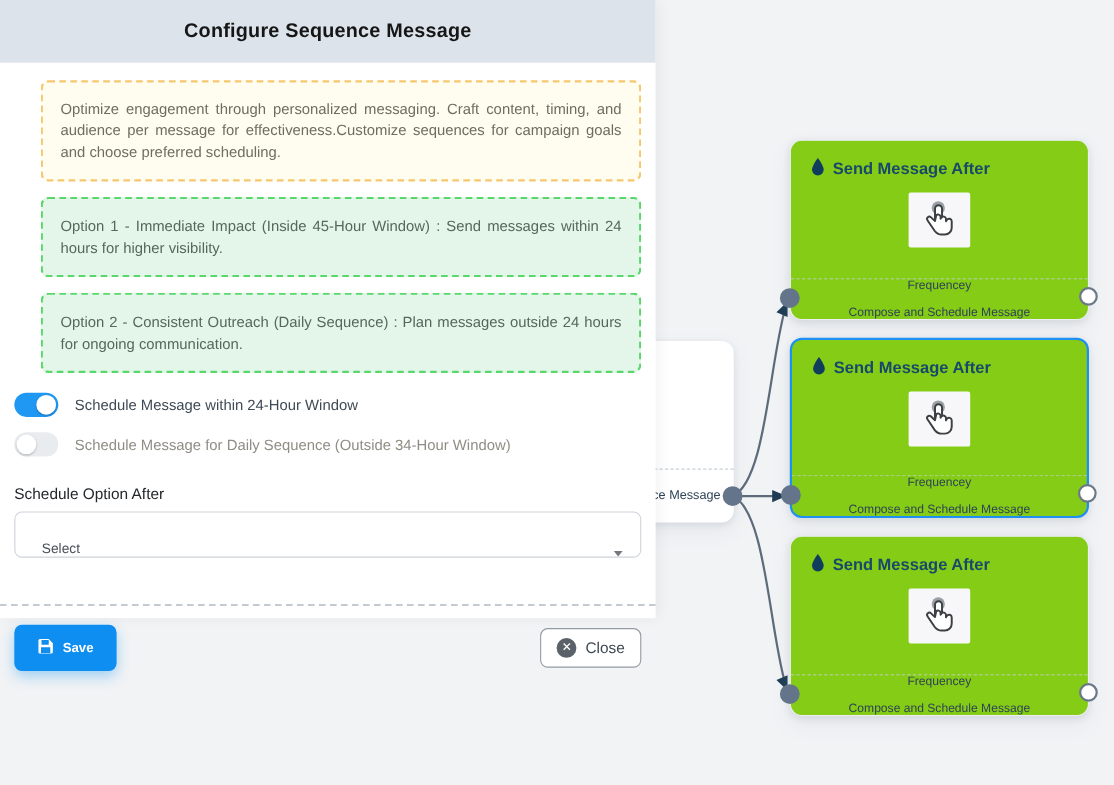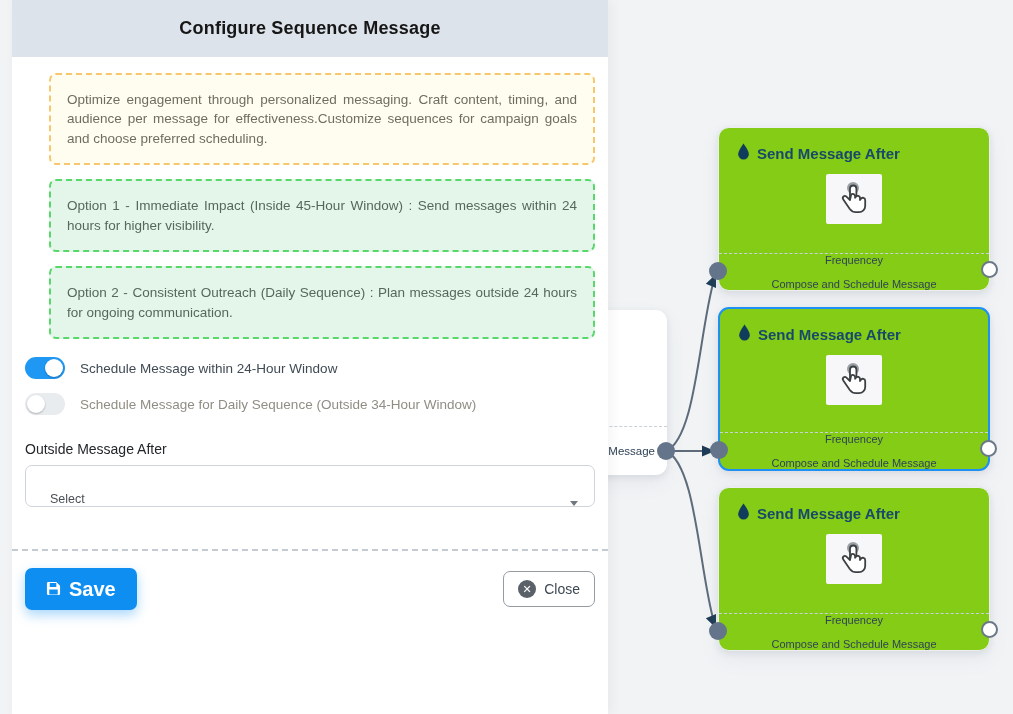--- a/index.html
+++ b/index.html
@@ -51,21 +51,21 @@
     position:absolute;left:0;right:0;bottom:0;height:48px;
     border-top:1px dashed #c8d1d8;display:flex;align-items:center;
     justify-content:flex-end;padding:0 12px;font-size:11.5px;color:#2f4356;
   }
   .parent-port{
     position:absolute;left:657px;top:442px;width:18px;height:18px;
     border-radius:50%;background:#64748b;z-index:3;
   }
   
   .drawer{
-    position:absolute;left:12px;top:0;width:596px;height:714px;background:#fff;
+    position:absolute;left:0;top:0;width:596px;height:562px;background:#fff;
     z-index:20;box-shadow:3px 0 12px rgba(0,0,0,.05);
   }
   .drawer-header{
     height:57px;background:#dde3ea;display:flex;align-items:center;justify-content:center;
     font-size:18px;font-weight:bold;color:#161616;letter-spacing:.2px;
   }
   .drawer-body{padding:16px 13px 0;}
   .note{
     border:2px dashed;border-radius:7px;padding:15px 16px;
     font-size:13.5px;line-height:1.44;text-align:justify;margin-bottom:14px;margin-left:24px;
@@ -93,21 +93,21 @@
   }
   .select-value{font-size:12.5px;color:#4a5056;}
   .caret{
     width:0;height:0;border-left:4.5px solid transparent;border-right:4.5px solid transparent;
     border-top:5.5px solid #707880;
   }
   .sep{border:0;border-top:2px dashed #c3cad1;margin:42px 0 0;}
   .footer-row{display:flex;justify-content:space-between;align-items:center;padding:17px 13px 0;}
   .btn-save{
     background:#0e8ef1;color:#fff;border:none;border-radius:7px;height:42px;
-    padding:0 21px;font-size:20px;font-weight:bold;display:flex;align-items:center;gap:8px;
+    padding:0 21px;font-size:12px;font-weight:bold;display:flex;align-items:center;gap:8px;
     cursor:pointer;box-shadow:0 5px 12px rgba(14,142,241,.35);
     font-family:inherit;
   }
   .btn-close{
     background:#fff;border:1px solid #949ba3;border-radius:7px;height:36px;
     padding:0 14px;font-size:14px;color:#3e4852;display:flex;align-items:center;gap:8px;
     cursor:pointer;font-family:inherit;
   }
   .close-x{
     width:18px;height:18px;border-radius:50%;background:#5a6168;color:#fff;
@@ -226,21 +226,21 @@
         </div>
       <span class="toggle-label-on">Schedule Message within 24-Hour Window</span>
     </div>
     <div class="toggle-row">
       <div class="switch off">
           <span class="knob"></span>
         </div>
       <span class="toggle-label-off">Schedule Message for Daily Sequence (Outside 34-Hour Window)</span>
     </div>
 
-    <div class="field-label">Outside Message After</div>
+    <div class="field-label">Schedule Option After</div>
     <div class="select">
       <span class="select-value">Select</span>
       <span class="caret"></span>
     </div>
   </div>
 
   <hr class="sep">
 
   <div class="footer-row">
     <button class="btn-save">

